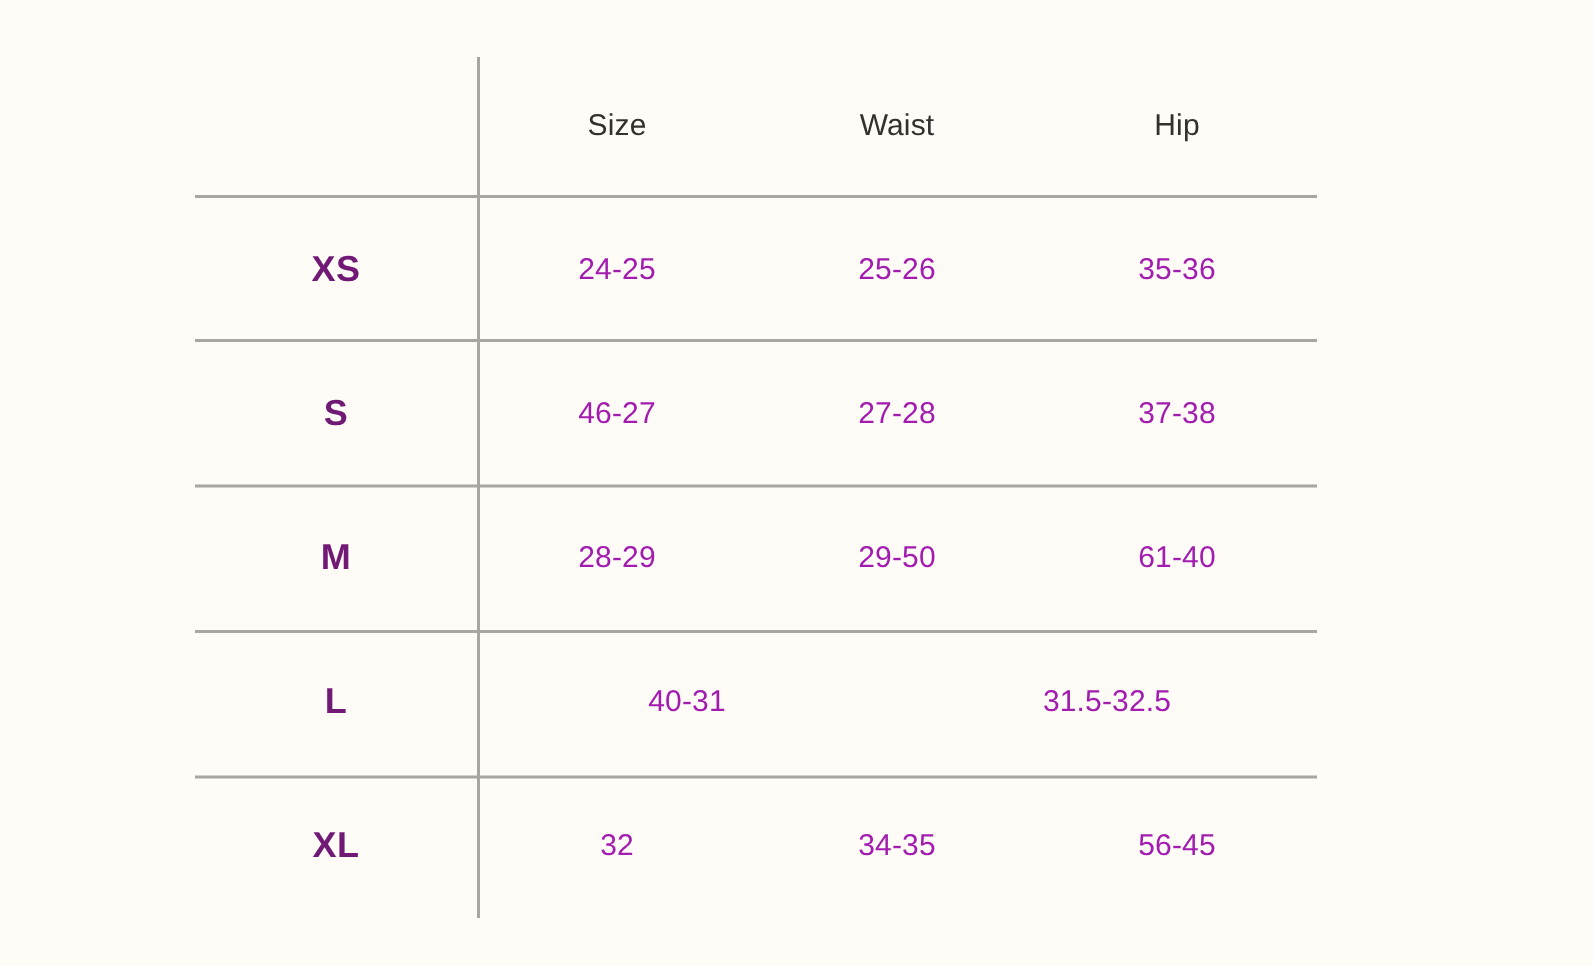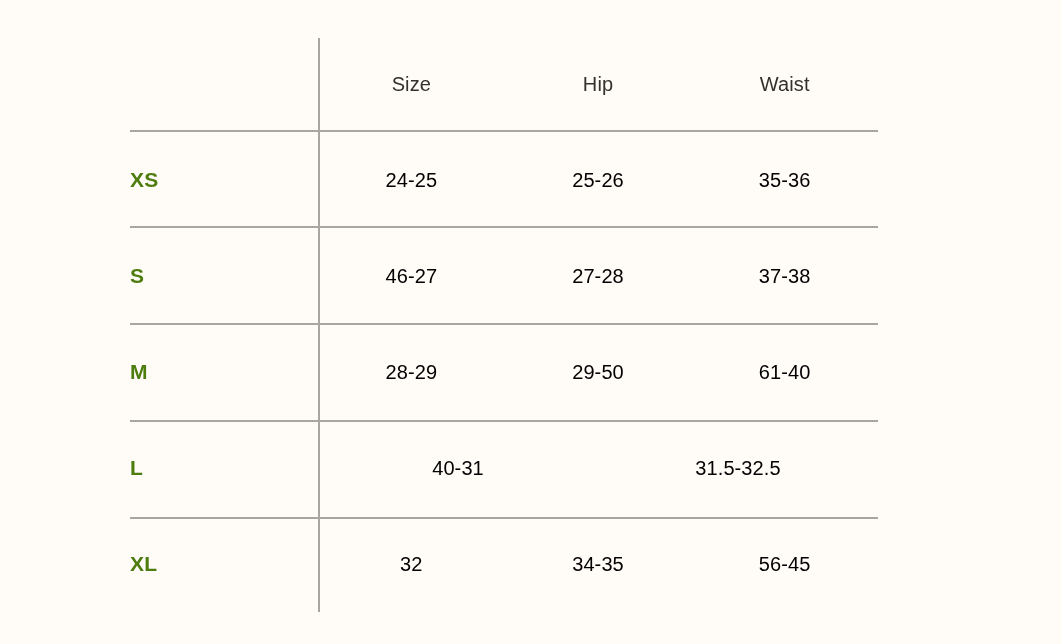--- a/index.html
+++ b/index.html
@@ -89,36 +89,36 @@
     width: 748px;
   }
   .data-row {
     height: 96px;
     display: flex;
     align-items: center;
   }
   .data-row .label-col {
     width: 188px;
     flex: 0 0 188px;
-    text-align: left;
-    font-size: 21px;
+    text-align: center;
+    font-size: 24px;
     font-weight: 700;
-    color: #4d7c0f;
+    color: #701a75;
     letter-spacing: 0.3px;
   }
   .data-row .data-cols {
     flex: 1 1 auto;
     display: flex;
   }
   .data-cell {
     flex: 1 1 0;
     text-align: center;
     font-size: 20px;
     font-weight: 400;
-    color: #000000;
+    color: #a21caf;
     letter-spacing: 0.1px;
   }
 </style>
 </head>
 <body>
 
 <div class="page">
   <div class="size-table">
 
     <div class="col-divider"></div>
@@ -126,22 +126,22 @@
     <div class="hrule r0"></div>
     <div class="hrule r1"></div>
     <div class="hrule r2"></div>
     <div class="hrule r3"></div>
     <div class="hrule r4"></div>
 
     <div class="header-row">
       <div class="label-col"></div>
       <div class="data-cols">
         <div class="header-cell">Size</div>
+        <div class="header-cell">Waist</div>
         <div class="header-cell">Hip</div>
-        <div class="header-cell">Waist</div>
       </div>
     </div>
 
     <div class="body-rows">
 
       <div class="data-row">
         <div class="label-col">XS</div>
         <div class="data-cols">
           <div class="data-cell">24-25</div>
           <div class="data-cell">25-26</div>

